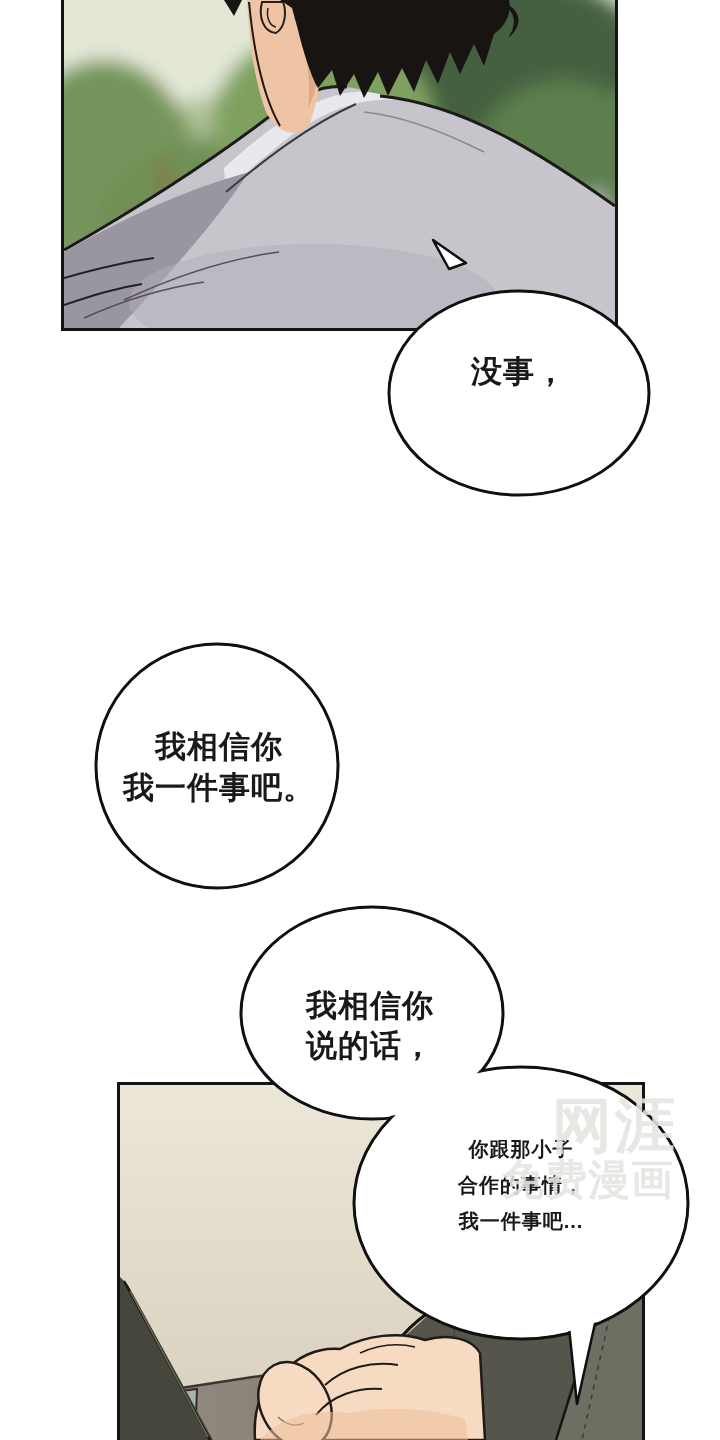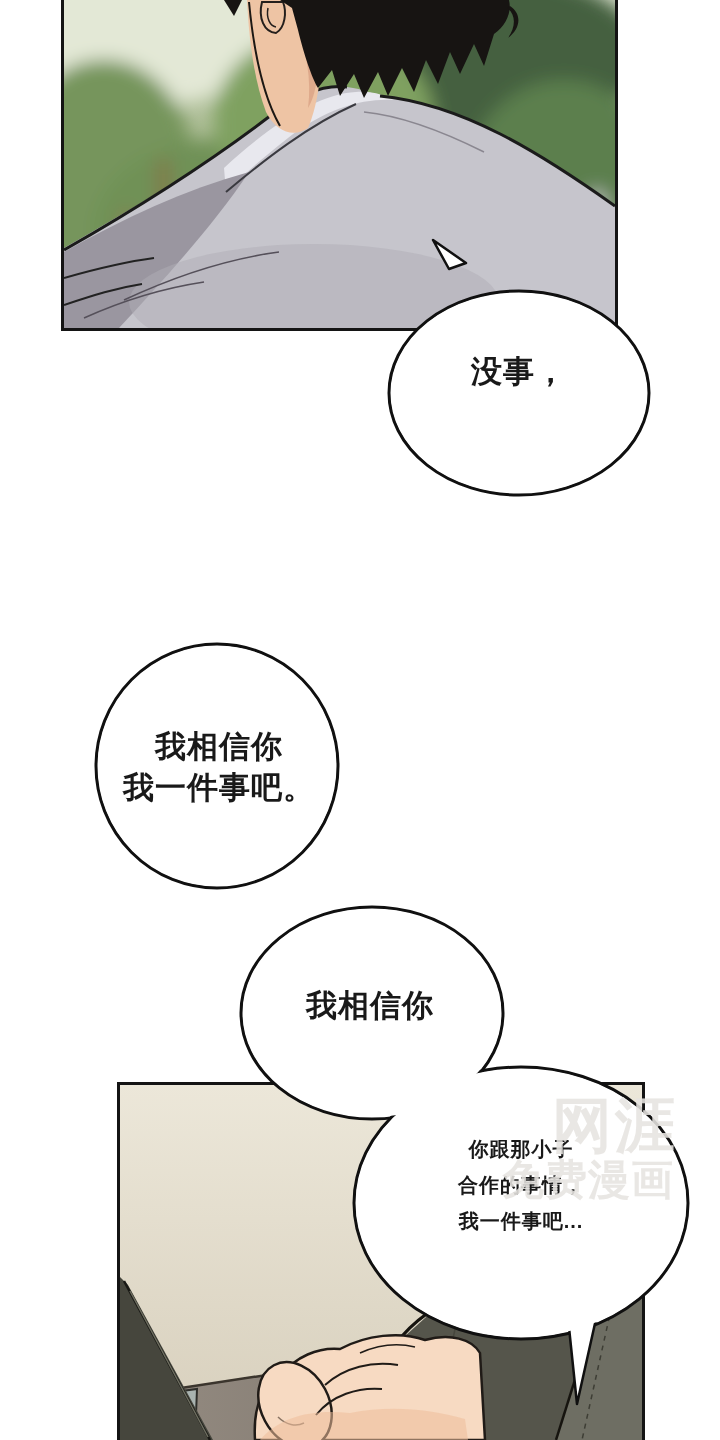--- a/index.html
+++ b/index.html
@@ -158,20 +158,21 @@
 
   <div class="btext" id="t1">
     <div>没事，</div>
   </div>
   <div class="btext" id="t2">
     <div>我相信你</div>
     <div>我一件事吧。</div>
   </div>
   <div class="btext" id="t3">
     <div>我相信你</div>
+    <div>说的话，</div>
   </div>
   <div class="btext" id="t4">
     <div>你跟那小子</div>
     <div>合作的事情，</div>
     <div>我一件事吧...</div>
   </div>
 
   <div class="watermark">
     <div class="wm1">网涯</div>
     <div class="wm2">免费漫画</div>

